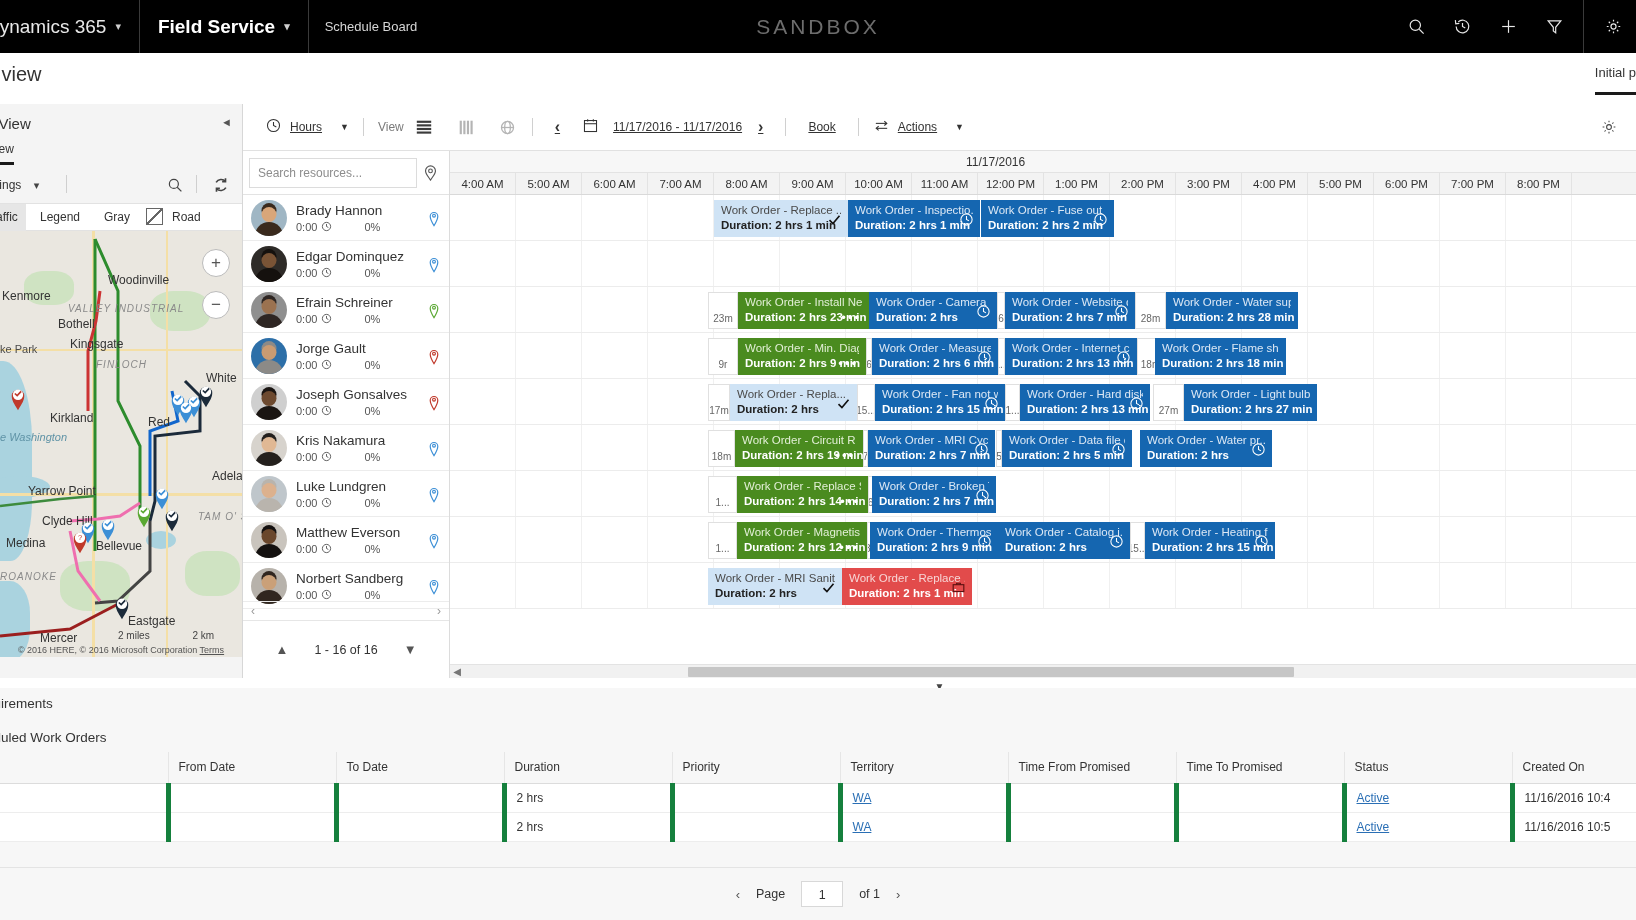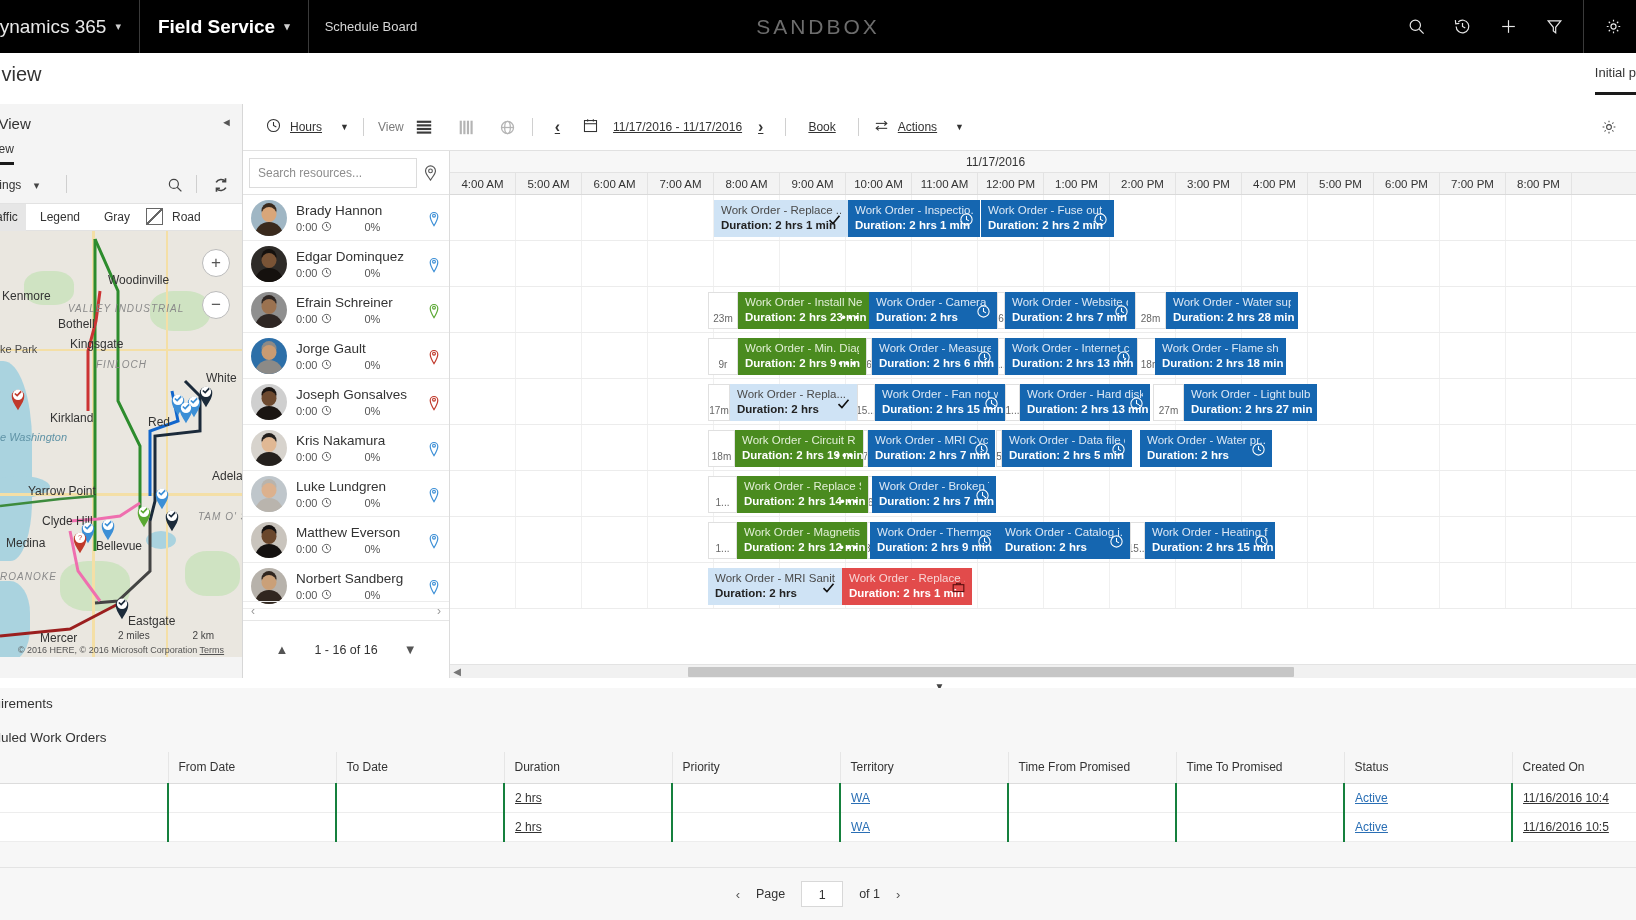--- a/index.html
+++ b/index.html
@@ -208,22 +208,22 @@
   .bottompane { position: absolute; left: 0; top: 688px; width: 1636px; height: 232px; background: #f7f7f7; }
   .bp-tabs { position: relative; height: 64px; }
   .bp-tab1 { position: absolute; left: -14px; top: 8px; font-size: 13.5px; color: #333; }
   .bp-tab2 { position: absolute; left: -14px; top: 42px; font-size: 13.5px; color: #333; }
   .dtable { width: 100%; background: #fff; border-collapse: collapse; table-layout: fixed; }
   .dtable th {
     height: 31px; background: #f7f7f7; border-bottom: 1px solid #dcdcdc; border-right: 1px solid #e6e6e6;
     font-size: 12px; font-weight: normal; color: #333; text-align: left; padding-left: 10px;
   }
   .dtable td {
-    height: 29px; border-bottom: 1px solid #ededed; border-right: 2px solid #15803d;
-    font-size: 12px; color: #333; padding-left: 10px; background: #fff; text-decoration: underline;
+    height: 29px; border-bottom: 1px solid #ededed; border-right: 5px solid #15803d;
+    font-size: 12px; color: #333; padding-left: 10px; background: #fff;
   }
   .dtable a { color: #2a6fb5; text-decoration: underline; }
   .bp-pager {
     position: absolute; bottom: 0; left: 0; width: 100%; height: 53px; background: #f7f7f7;
     display: flex; align-items: center; justify-content: center; gap: 16px; font-size: 12.5px; color: #333;
     border-top: 1px solid #e4e4e4;
   }
   .pagebox { width: 42px; height: 26px; border: 1px solid #d8d8d8; background: #fff; text-align: center; line-height: 26px; }
 </style>
 </head>

